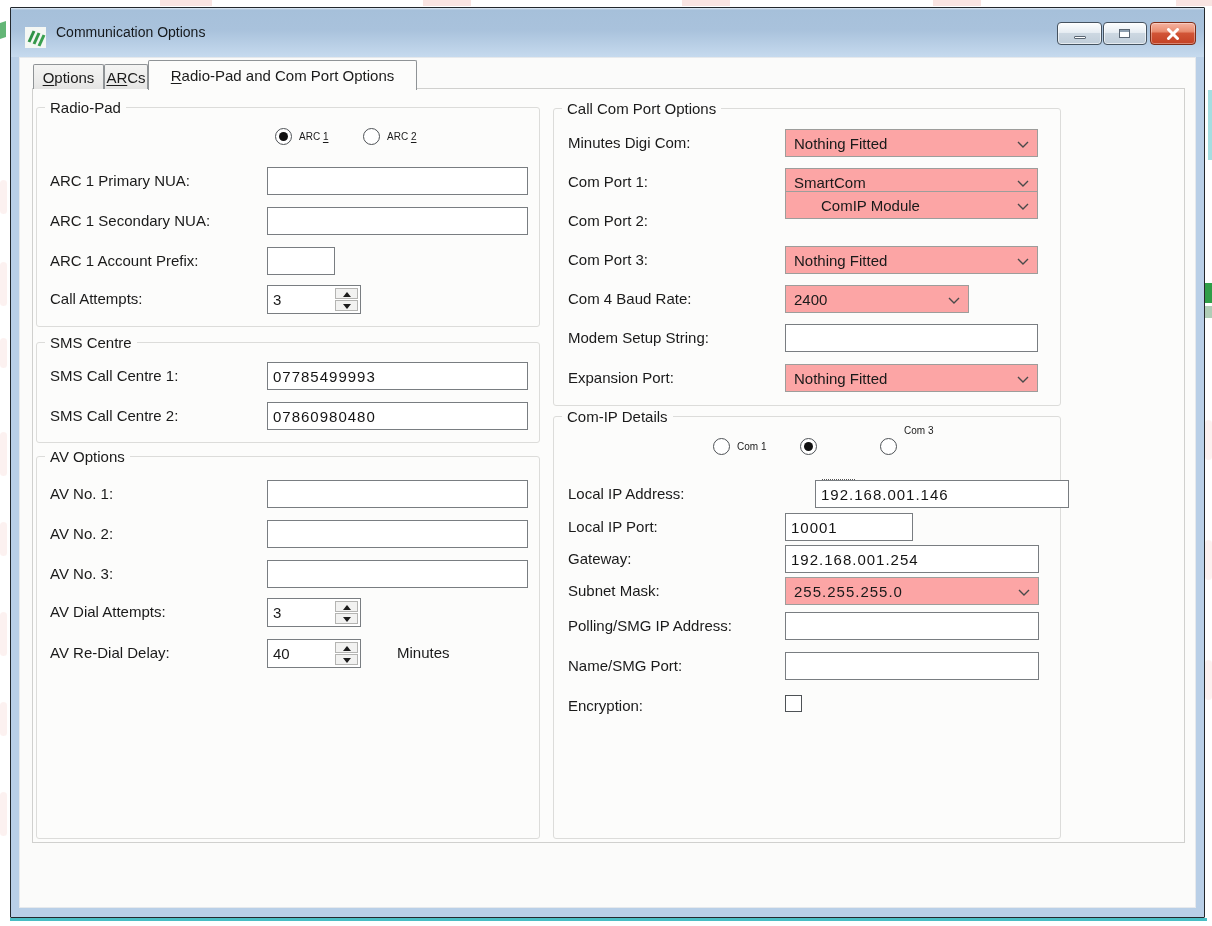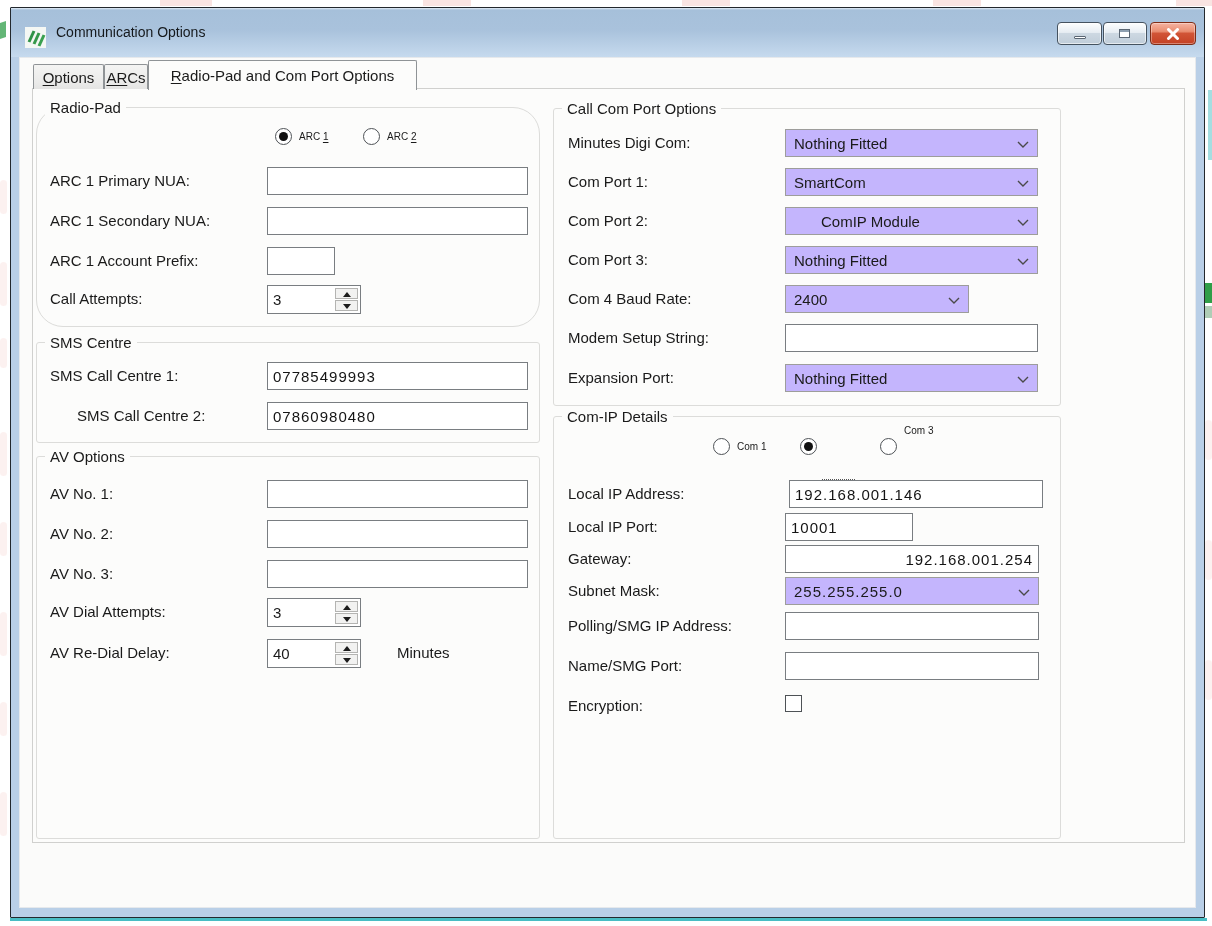--- a/index.html
+++ b/index.html
@@ -45,21 +45,21 @@
   .tab u, .lbl u, .radlabel u { text-decoration:underline; text-underline-offset:2px; }
 
   .group { position:absolute; border:1px solid #dcdcda; border-radius:3px; }
   .gtitle { position:absolute; top:-9px; left:8px; background:#fcfcfb; padding:0 5px; font-size:15px; line-height:17px; white-space:nowrap; }
 
   .lbl { position:absolute; font-size:15px; line-height:18px; white-space:nowrap; }
 
   .tbox { position:absolute; background:#fff; border:1px solid #797d81; height:28px;
       font-family:"Liberation Sans", sans-serif; font-size:15px; color:#141414; padding:0 5px; letter-spacing:1px; }
 
-  .dd { position:absolute; background:#c4b5fd; border:1px solid #9d9d9b; height:28px;
+  .dd { position:absolute; background:#fca5a5; border:1px solid #9d9d9b; height:28px;
       font-size:15px; display:flex; align-items:center; padding-left:8px; }
   .dd .chev { position:absolute; right:8px; top:9px; width:12px; height:11px; }
 
   .spin { position:absolute; background:#fff; border:1px solid #797d81; height:29px; }
   .spin .val { position:absolute; left:5px; top:5px; font-size:15px; }
   .spinbtns { position:absolute; right:2px; top:2px; bottom:2px; width:23px; }
   .spinbtn { position:absolute; left:0; width:23px; height:11px; background:#f2f2f1; border:1px solid #b4b4b2; }
   .spinbtn.up { top:0; }
   .spinbtn.dn { bottom:0; }
   .arr-up { position:absolute; left:7px; top:3px; width:0; height:0; border-left:4px solid transparent; border-right:4px solid transparent; border-bottom:5px solid #1c1c1c; }
@@ -123,21 +123,21 @@
   <div class="client"></div>
 
   <div class="lay">
 
     <div class="tabpage"></div>
 
     <div class="tab" style="left:22px;top:56px;width:71px;height:25px;"><u>O</u>ptions</div>
     <div class="tab" style="left:93px;top:56px;width:44px;height:25px;"><u>AR</u>Cs</div>
     <div class="tab active" style="left:137px;top:52px;width:269px;height:30px;"><u>R</u>adio-Pad and Com Port Options</div>
 
-    <div class="group" style="left:25px;top:99px;width:504px;height:220px;border-radius:27px;">
+    <div class="group" style="left:25px;top:99px;width:504px;height:220px;">
       <span class="gtitle">Radio-Pad</span>
     </div>
     <span class="radio" style="left:264px;top:120px;" data-checked="true"></span>
     <span class="radlabel" style="left:288px;top:120px;">ARC <u>1</u></span>
     <span class="radio" style="left:352px;top:120px;" data-checked="false"></span>
     <span class="radlabel" style="left:376px;top:120px;">ARC <u>2</u></span>
 
     <span class="lbl" style="left:39px;top:164px;">ARC 1 Primary NUA:</span>
     <input class="tbox" style="left: 256px; top: 159px; width: 261px;" value="">
     <span class="lbl" style="left:39px;top:204px;">ARC 1 Secondary NUA:</span>
@@ -155,21 +155,21 @@
             <span class="arr-dn"></span>
           </span>
       </span>
     </div>
 
     <div class="group" style="left:25px;top:334px;width:504px;height:101px;">
       <span class="gtitle">SMS Centre</span>
     </div>
     <span class="lbl" style="left:39px;top:359px;">SMS Call Centre 1:</span>
     <input class="tbox" style="left: 256px; top: 354px; width: 261px;" value="07785499993">
-    <span class="lbl" style="left:39px;top:399px;margin-left:27px;">SMS Call Centre 2:</span>
+    <span class="lbl" style="left:39px;top:399px;">SMS Call Centre 2:</span>
     <input class="tbox" style="left: 256px; top: 394px; width: 261px;" value="07860980480">
 
     <div class="group" style="left:25px;top:448px;width:504px;height:383px;">
       <span class="gtitle">AV Options</span>
     </div>
     <span class="lbl" style="left:39px;top:477px;">AV No. 1:</span>
     <input class="tbox" style="left: 256px; top: 472px; width: 261px;" value="">
     <span class="lbl" style="left:39px;top:517px;">AV No. 2:</span>
     <input class="tbox" style="left: 256px; top: 512px; width: 261px;" value="">
     <span class="lbl" style="left:39px;top:557px;">AV No. 3:</span>
@@ -211,21 +211,21 @@
         </svg>
     </div>
     <span class="lbl" style="left:557px;top:165px;">Com Port 1:</span>
     <div class="dd" style="left:774px;top:160px;width:253px;">
       <span>SmartCom</span>
       <svg class="chev" viewBox="0 0 12 11">
           <polyline points="1,3 6,8 11,3" fill="none" stroke="#4a4a4a" stroke-width="1.4"></polyline>
         </svg>
     </div>
     <span class="lbl" style="left:557px;top:204px;">Com Port 2:</span>
-    <div class="dd" style="left:774px;top:199px;width:253px;padding-left:35px;">
+    <div class="dd" style="left:774px;top:183px;width:253px;padding-left:35px;">
       <span>ComIP Module</span>
       <svg class="chev" viewBox="0 0 12 11">
           <polyline points="1,3 6,8 11,3" fill="none" stroke="#4a4a4a" stroke-width="1.4"></polyline>
         </svg>
     </div>
     <span class="lbl" style="left:557px;top:243px;">Com Port 3:</span>
     <div class="dd" style="left:774px;top:238px;width:253px;">
       <span>Nothing Fitted</span>
       <svg class="chev" viewBox="0 0 12 11">
           <polyline points="1,3 6,8 11,3" fill="none" stroke="#4a4a4a" stroke-width="1.4"></polyline>
@@ -252,25 +252,25 @@
       <span class="gtitle">Com-IP Details</span>
     </div>
     <span class="radio" style="left:702px;top:430px;" data-checked="false"></span>
     <span class="radlabel" style="left:726px;top:430px;">Com 1</span>
     <span class="radio" style="left:789px;top:430px;" data-checked="true"></span>
     <span class="radlabel focusbox" style="left:813px;top:430px;margin-top:43px;">Com 2</span>
     <span class="radio" style="left:869px;top:430px;" data-checked="false"></span>
     <span class="radlabel" style="left:893px;top:414px;">Com 3</span>
 
     <span class="lbl" style="left:557px;top:477px;">Local IP Address:</span>
-    <input class="tbox" style="left: 778px; top: 472px; width: 254px;" value="192.168.001.146">
+    <input class="tbox" style="left: 804px; top: 472px; width: 254px;" value="192.168.001.146">
     <span class="lbl" style="left:557px;top:510px;">Local IP Port:</span>
     <input class="tbox" style="left: 774px; top: 505px; width: 128px;" value="10001">
     <span class="lbl" style="left:557px;top:542px;">Gateway:</span>
-    <input class="tbox" style="left: 774px; top: 537px; width: 254px; text-align: right;" value="192.168.001.254">
+    <input class="tbox" style="left: 774px; top: 537px; width: 254px;" value="192.168.001.254">
     <span class="lbl" style="left:557px;top:574px;">Subnet Mask:</span>
     <div class="dd" style="left:774px;top:569px;width:254px;">
       <span style="letter-spacing:1px;">255.255.255.0</span>
       <svg class="chev" viewBox="0 0 12 11">
           <polyline points="1,3 6,8 11,3" fill="none" stroke="#4a4a4a" stroke-width="1.4"></polyline>
         </svg>
     </div>
     <span class="lbl" style="left:557px;top:609px;">Polling/SMG IP Address:</span>
     <input class="tbox" style="left: 774px; top: 604px; width: 254px;" value="">
     <span class="lbl" style="left:557px;top:649px;">Name/SMG Port:</span>

